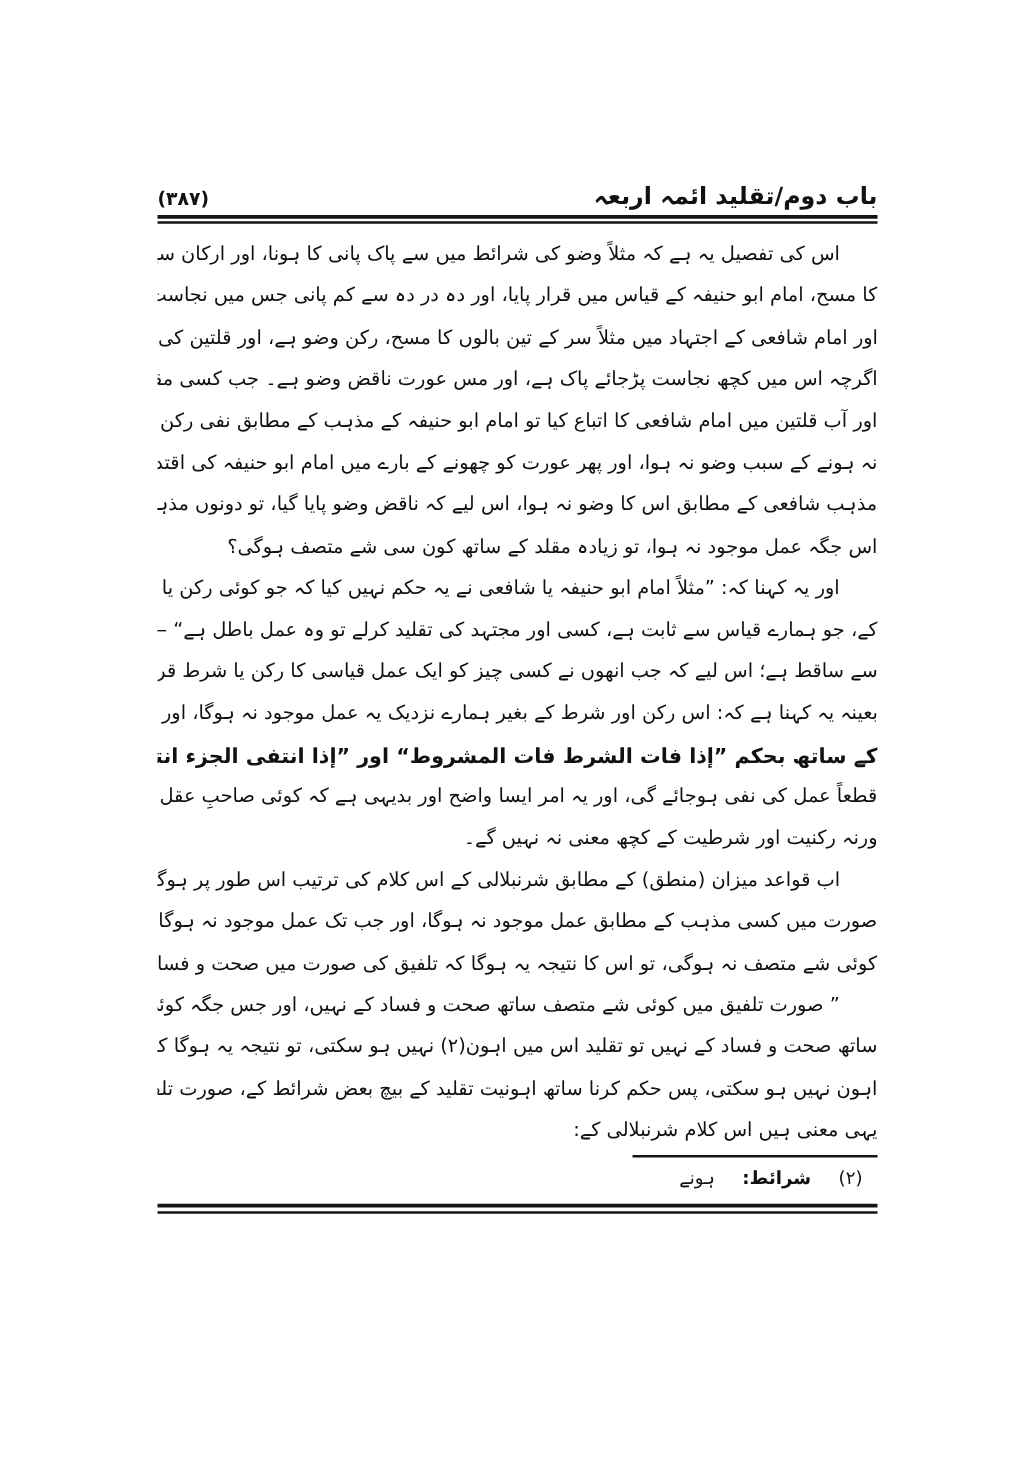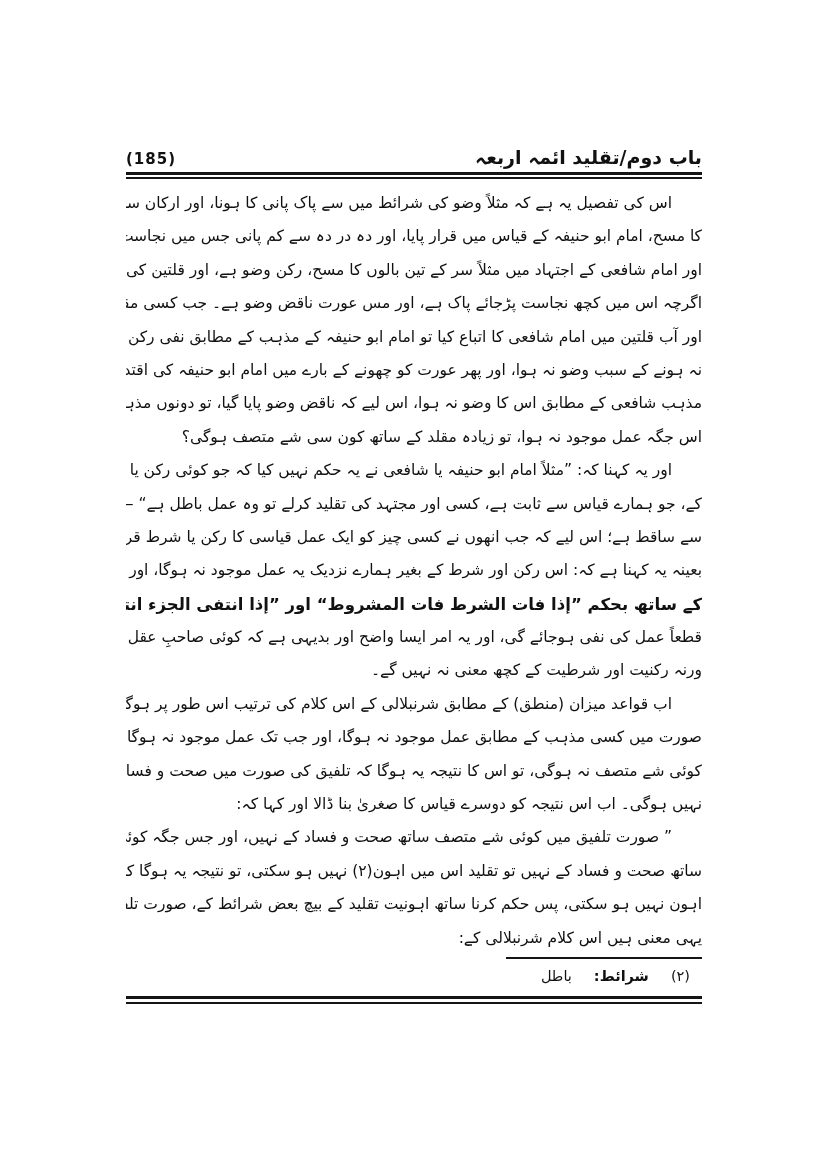--- a/index.html
+++ b/index.html
@@ -87,21 +87,21 @@
 </style>
 </head>
 <body>
 
 <div class="page-frame">
 
   <div class="running-header">
     <div class="header-title">
       <span class="header-section">باب دوم/</span><span class="header-book">تقلید ائمہ اربعہ</span>
     </div>
-    <div class="header-pageno">(185)</div>
+    <div class="header-pageno">(۳۸۷)</div>
   </div>
 
   <div class="double-rule"></div>
 
   <div class="body-text">
       <div class="line indent">اس کی تفصیل یہ ہے کہ مثلاً وضو کی شرائط میں سے پاک پانی کا ہونا، اور ارکان سے چوتھائی سر</div>
       <div class="line">کا مسح، امام ابو حنیفہ کے قیاس میں قرار پایا، اور دہ در دہ سے کم پانی جس میں نجاست پڑی ہو پاک نہیں۔</div>
       <div class="line">اور امام شافعی کے اجتہاد میں مثلاً سر کے تین بالوں کا مسح، رکن وضو ہے، اور قلتین کی مقدار پانی کا ہونا</div>
       <div class="line">اگرچہ اس میں کچھ نجاست پڑجائے پاک ہے، اور مس عورت ناقض وضو ہے۔ جب کسی مقلد نے مسح سر</div>
       <div class="line">اور آب قلتین میں امام شافعی کا اتباع کیا تو امام ابو حنیفہ کے مذہب کے مطابق نفی رکن اور شرط وضو کے</div>
@@ -111,30 +111,29 @@
       <div class="line indent">اور یہ کہنا کہ: ”مثلاً امام ابو حنیفہ یا شافعی نے یہ حکم نہیں کیا کہ جو کوئی رکن یا شرط میں اس عمل</div>
       <div class="line">کے، جو ہمارے قیاس سے ثابت ہے، کسی اور مجتہد کی تقلید کرلے تو وہ عمل باطل ہے“ — پایۂ اعتبار</div>
       <div class="line">سے ساقط ہے؛ اس لیے کہ جب انھوں نے کسی چیز کو ایک عمل قیاسی کا رکن یا شرط قرار دیا تو یہ قرار دینا</div>
       <div class="line">بعینہ یہ کہنا ہے کہ: اس رکن اور شرط کے بغیر ہمارے نزدیک یہ عمل موجود نہ ہوگا، اور اس کے نہ ہونے</div>
       <div class="line arabic">کے ساتھ بحکم ”إذا فات الشرط فات المشروط“ اور ”إذا انتفى الجزء انتفى الكل“</div>
       <div class="line">قطعاً عمل کی نفی ہوجائے گی، اور یہ امر ایسا واضح اور بدیہی ہے کہ کوئی صاحبِ عقل اس کا انکار نہیں کرسکتا،</div>
       <div class="line last">ورنہ رکنیت اور شرطیت کے کچھ معنی نہ نہیں گے۔</div>
       <div class="line indent">اب قواعد میزان (منطق) کے مطابق شرنبلالی کے اس کلام کی ترتیب اس طور پر ہوگی کہ تلفیق کی</div>
       <div class="line">صورت میں کسی مذہب کے مطابق عمل موجود نہ ہوگا، اور جب تک عمل موجود نہ ہوگا، تو صحت و فساد کے ساتھ</div>
       <div class="line">کوئی شے متصف نہ ہوگی، تو اس کا نتیجہ یہ ہوگا کہ تلفیق کی صورت میں صحت و فساد کے ساتھ کوئی شے متصف</div>
-      <div class="line last">نہیں ہوگی۔ اب اس نتیجہ کو دوسرے قیاس کا صغریٰ بنا ڈالا اور کہا کہ:</div>
       <div class="line indent">” صورت تلفیق میں کوئی شے متصف ساتھ صحت و فساد کے نہیں، اور جس جگہ کوئی شے متصف</div>
       <div class="line">ساتھ صحت و فساد کے نہیں تو تقلید اس میں اہون(۲) نہیں ہو سکتی، تو نتیجہ یہ ہوگا کہ صورت تلفیق میں تقلید،</div>
       <div class="line">اہون نہیں ہو سکتی، پس حکم کرنا ساتھ اہونیت تقلید کے بیچ بعض شرائط کے، صورت تلفیق میں باطل ہے، اور</div>
       <div class="line last">یہی معنی ہیں اس کلام شرنبلالی کے:</div>
     </div>
 
   <div class="footnote-sep"></div>
 
   <div class="footnote-row">
     <span class="footnote-number">(۲)</span>
     <span class="footnote-term">شرائط:</span>
-    <span class="footnote-definition">باطل</span>
+    <span class="footnote-definition">ہونے</span>
   </div>
 
   <div class="bottom-rule"></div>
 
 </div>
 
 </body></html>

